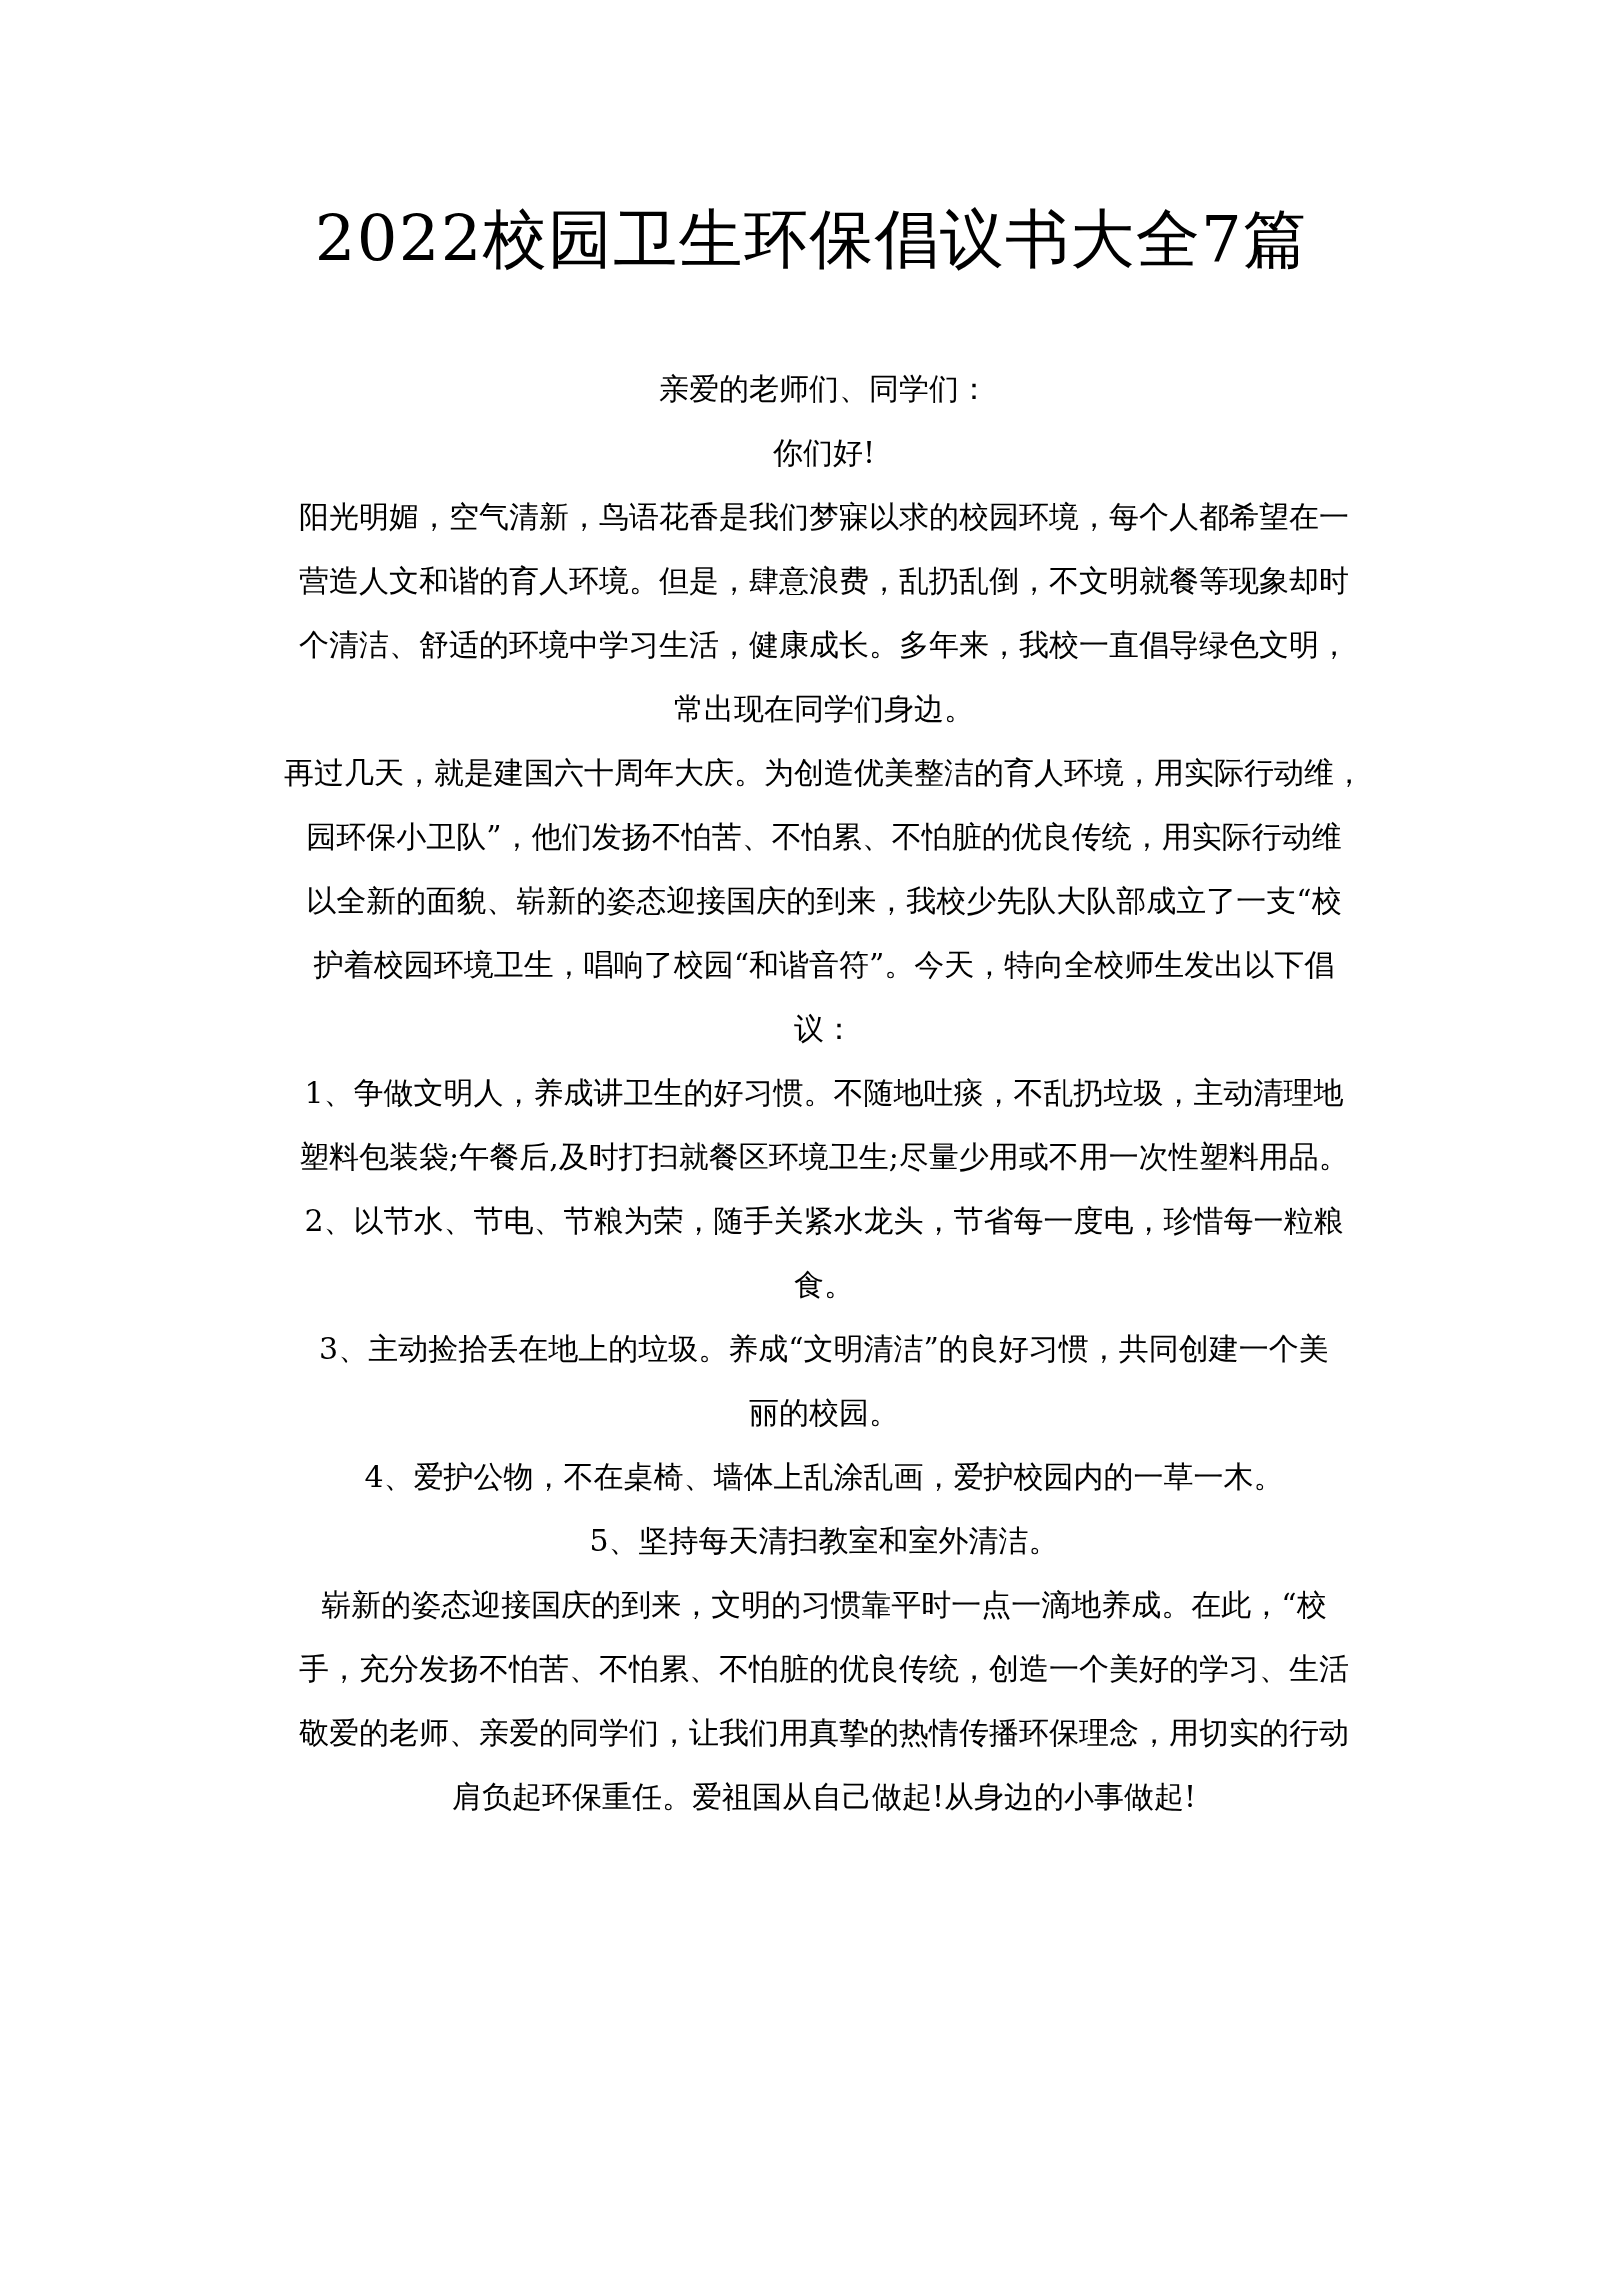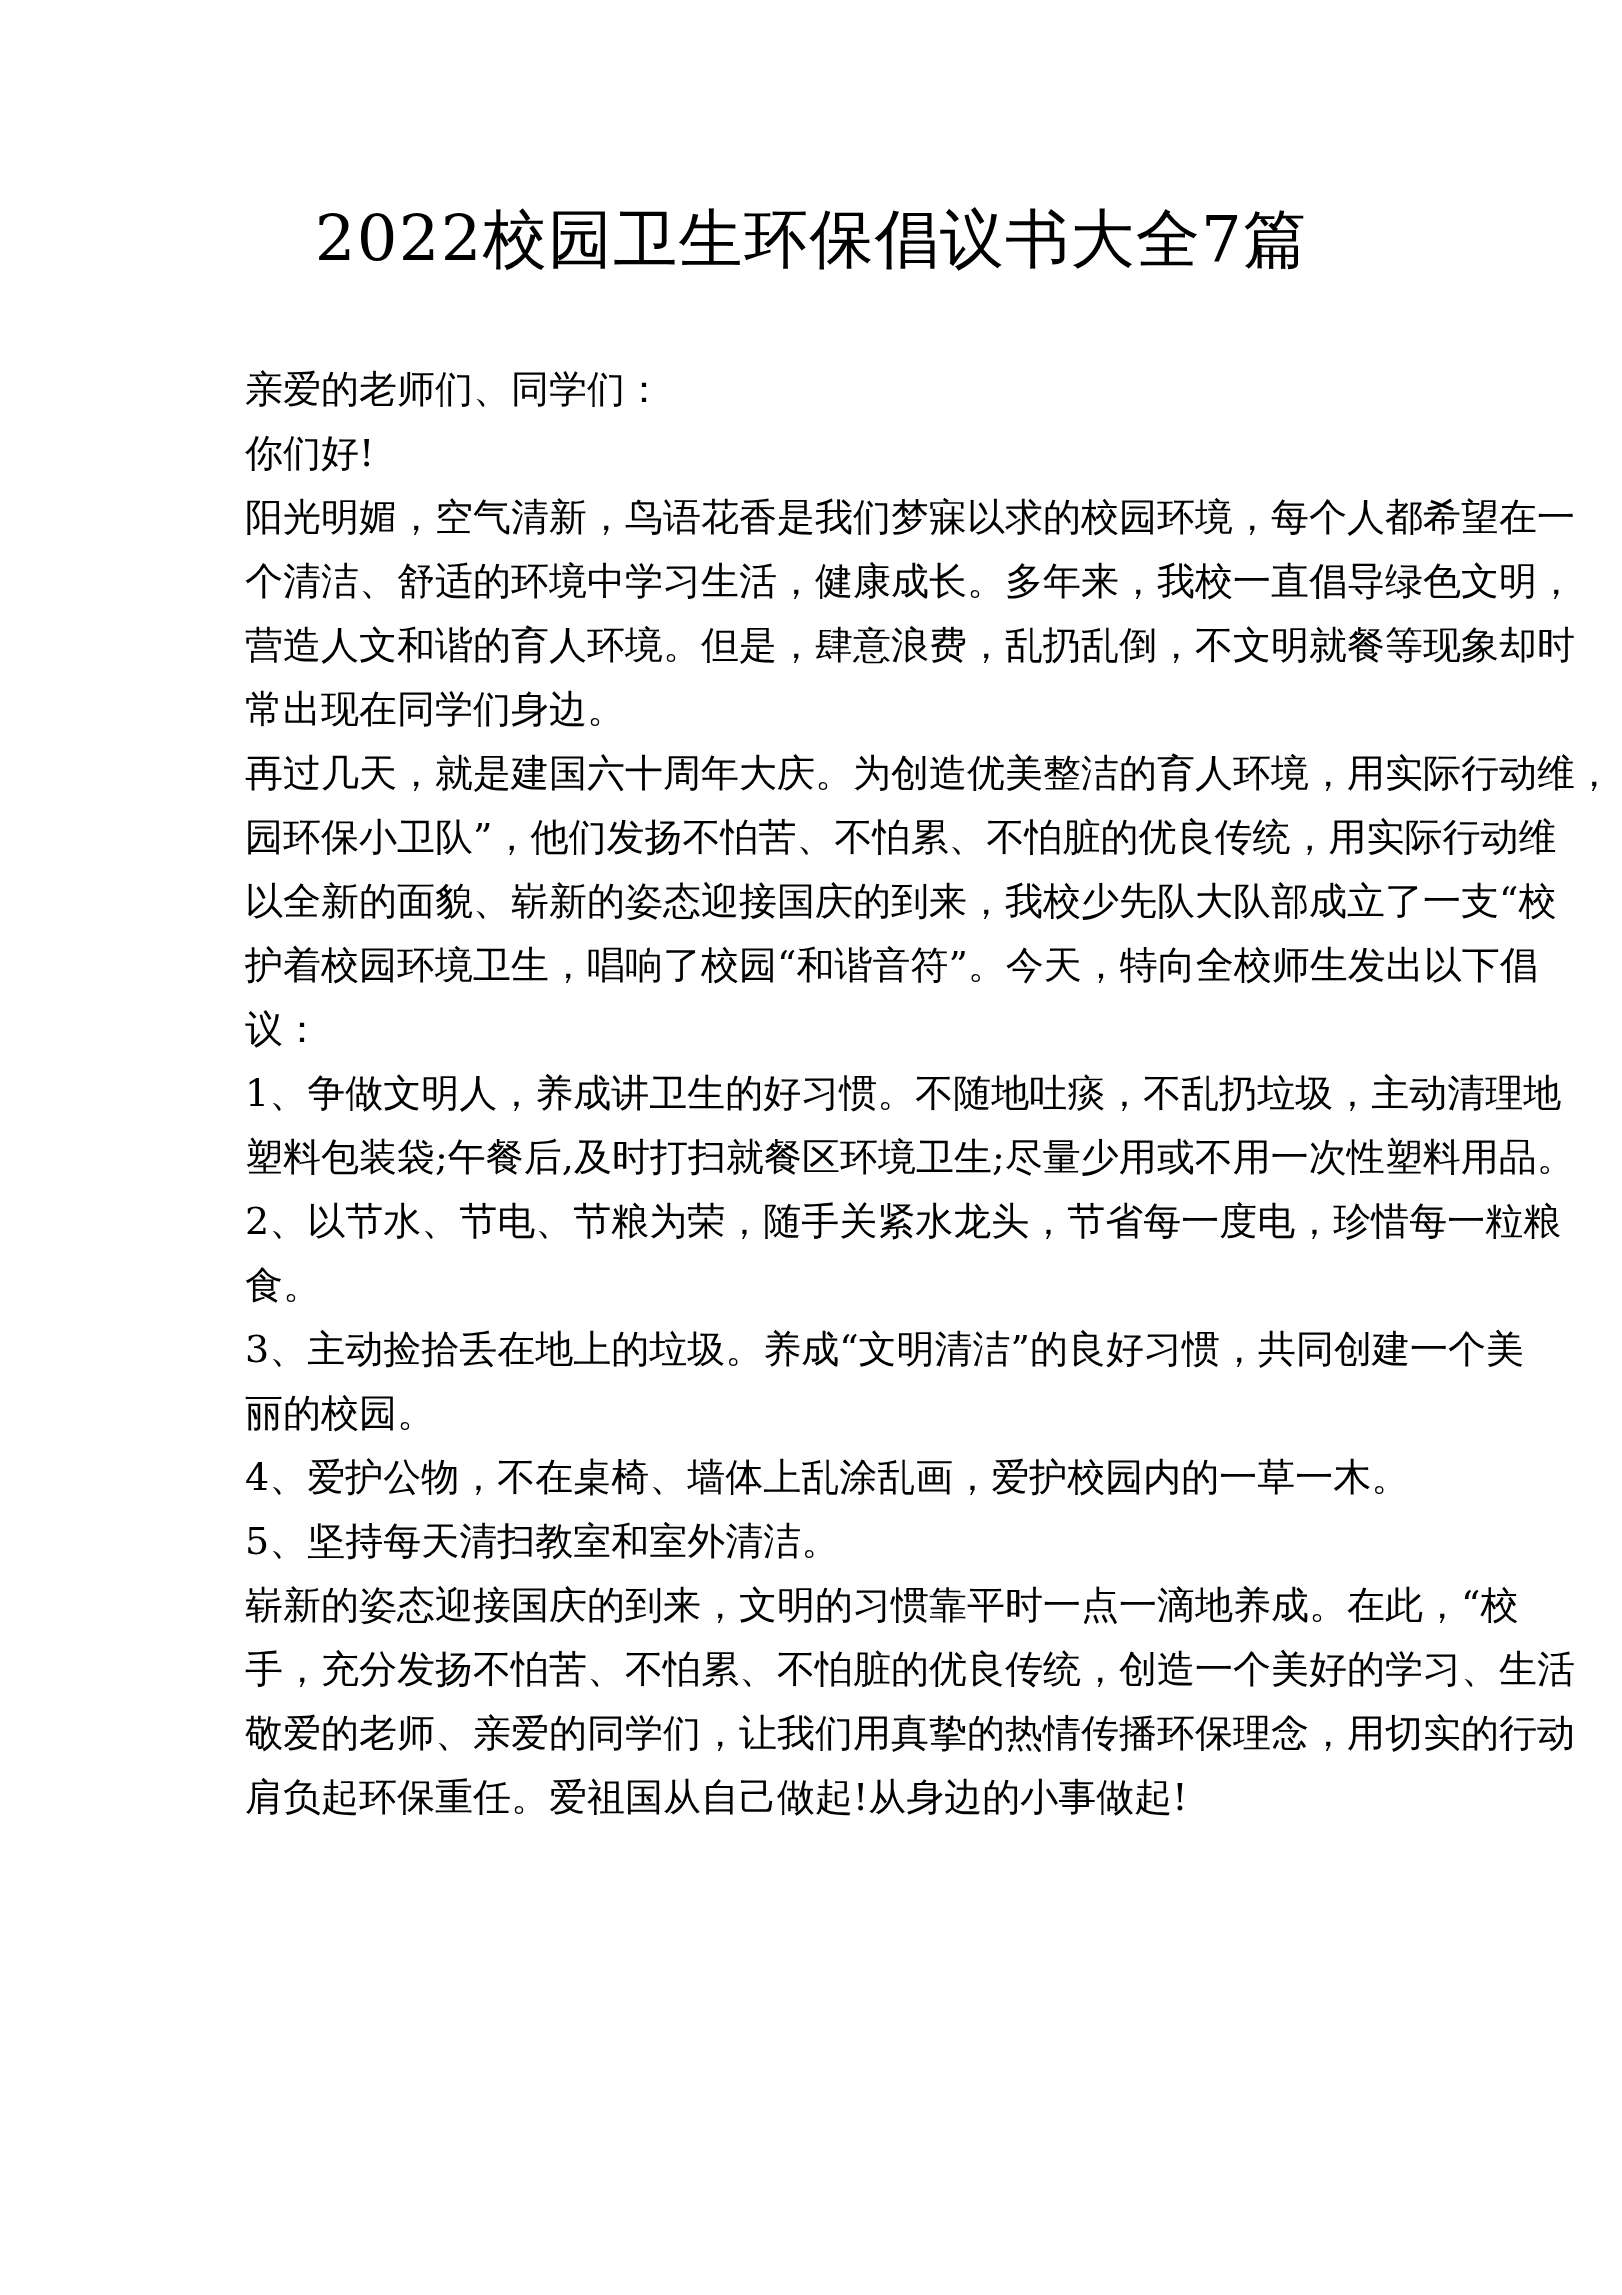--- a/index.html
+++ b/index.html
@@ -33,41 +33,42 @@
       line-height: 79px;
       font-weight: normal;
       letter-spacing: 1.3px;
       margin: 0;
     }
     .body-text {
       position: absolute;
       left: 245px;
       top: 357px;
       width: 1158px;
-      font-size: 38px;
+      font-size: 30px;
       line-height: 64px;
+      text-align: center;
     }
     .line {
       white-space: nowrap;
       height: 64px;
       margin: 0;
     }
   </style>
 </head>
 <body>
 
 <div class="page">
   <h1 class="title">2022校园卫生环保倡议书大全7篇</h1>
 
   <div class="body-text">
     <p class="line">亲爱的老师们、同学们：</p>
     <p class="line">你们好!</p>
     <p class="line">阳光明媚，空气清新，鸟语花香是我们梦寐以求的校园环境，每个人都希望在一</p>
+    <p class="line">营造人文和谐的育人环境。但是，肆意浪费，乱扔乱倒，不文明就餐等现象却时</p>
     <p class="line">个清洁、舒适的环境中学习生活，健康成长。多年来，我校一直倡导绿色文明，</p>
-    <p class="line">营造人文和谐的育人环境。但是，肆意浪费，乱扔乱倒，不文明就餐等现象却时</p>
     <p class="line">常出现在同学们身边。</p>
     <p class="line">再过几天，就是建国六十周年大庆。为创造优美整洁的育人环境，用实际行动维，</p>
     <p class="line">园环保小卫队”，他们发扬不怕苦、不怕累、不怕脏的优良传统，用实际行动维</p>
     <p class="line">以全新的面貌、崭新的姿态迎接国庆的到来，我校少先队大队部成立了一支“校</p>
     <p class="line">护着校园环境卫生，唱响了校园“和谐音符”。今天，特向全校师生发出以下倡</p>
     <p class="line">议：</p>
     <p class="line">1、争做文明人，养成讲卫生的好习惯。不随地吐痰，不乱扔垃圾，主动清理地</p>
     <p class="line">塑料包装袋;午餐后,及时打扫就餐区环境卫生;尽量少用或不用一次性塑料用品。</p>
     <p class="line">2、以节水、节电、节粮为荣，随手关紧水龙头，节省每一度电，珍惜每一粒粮</p>
     <p class="line">食。</p>

